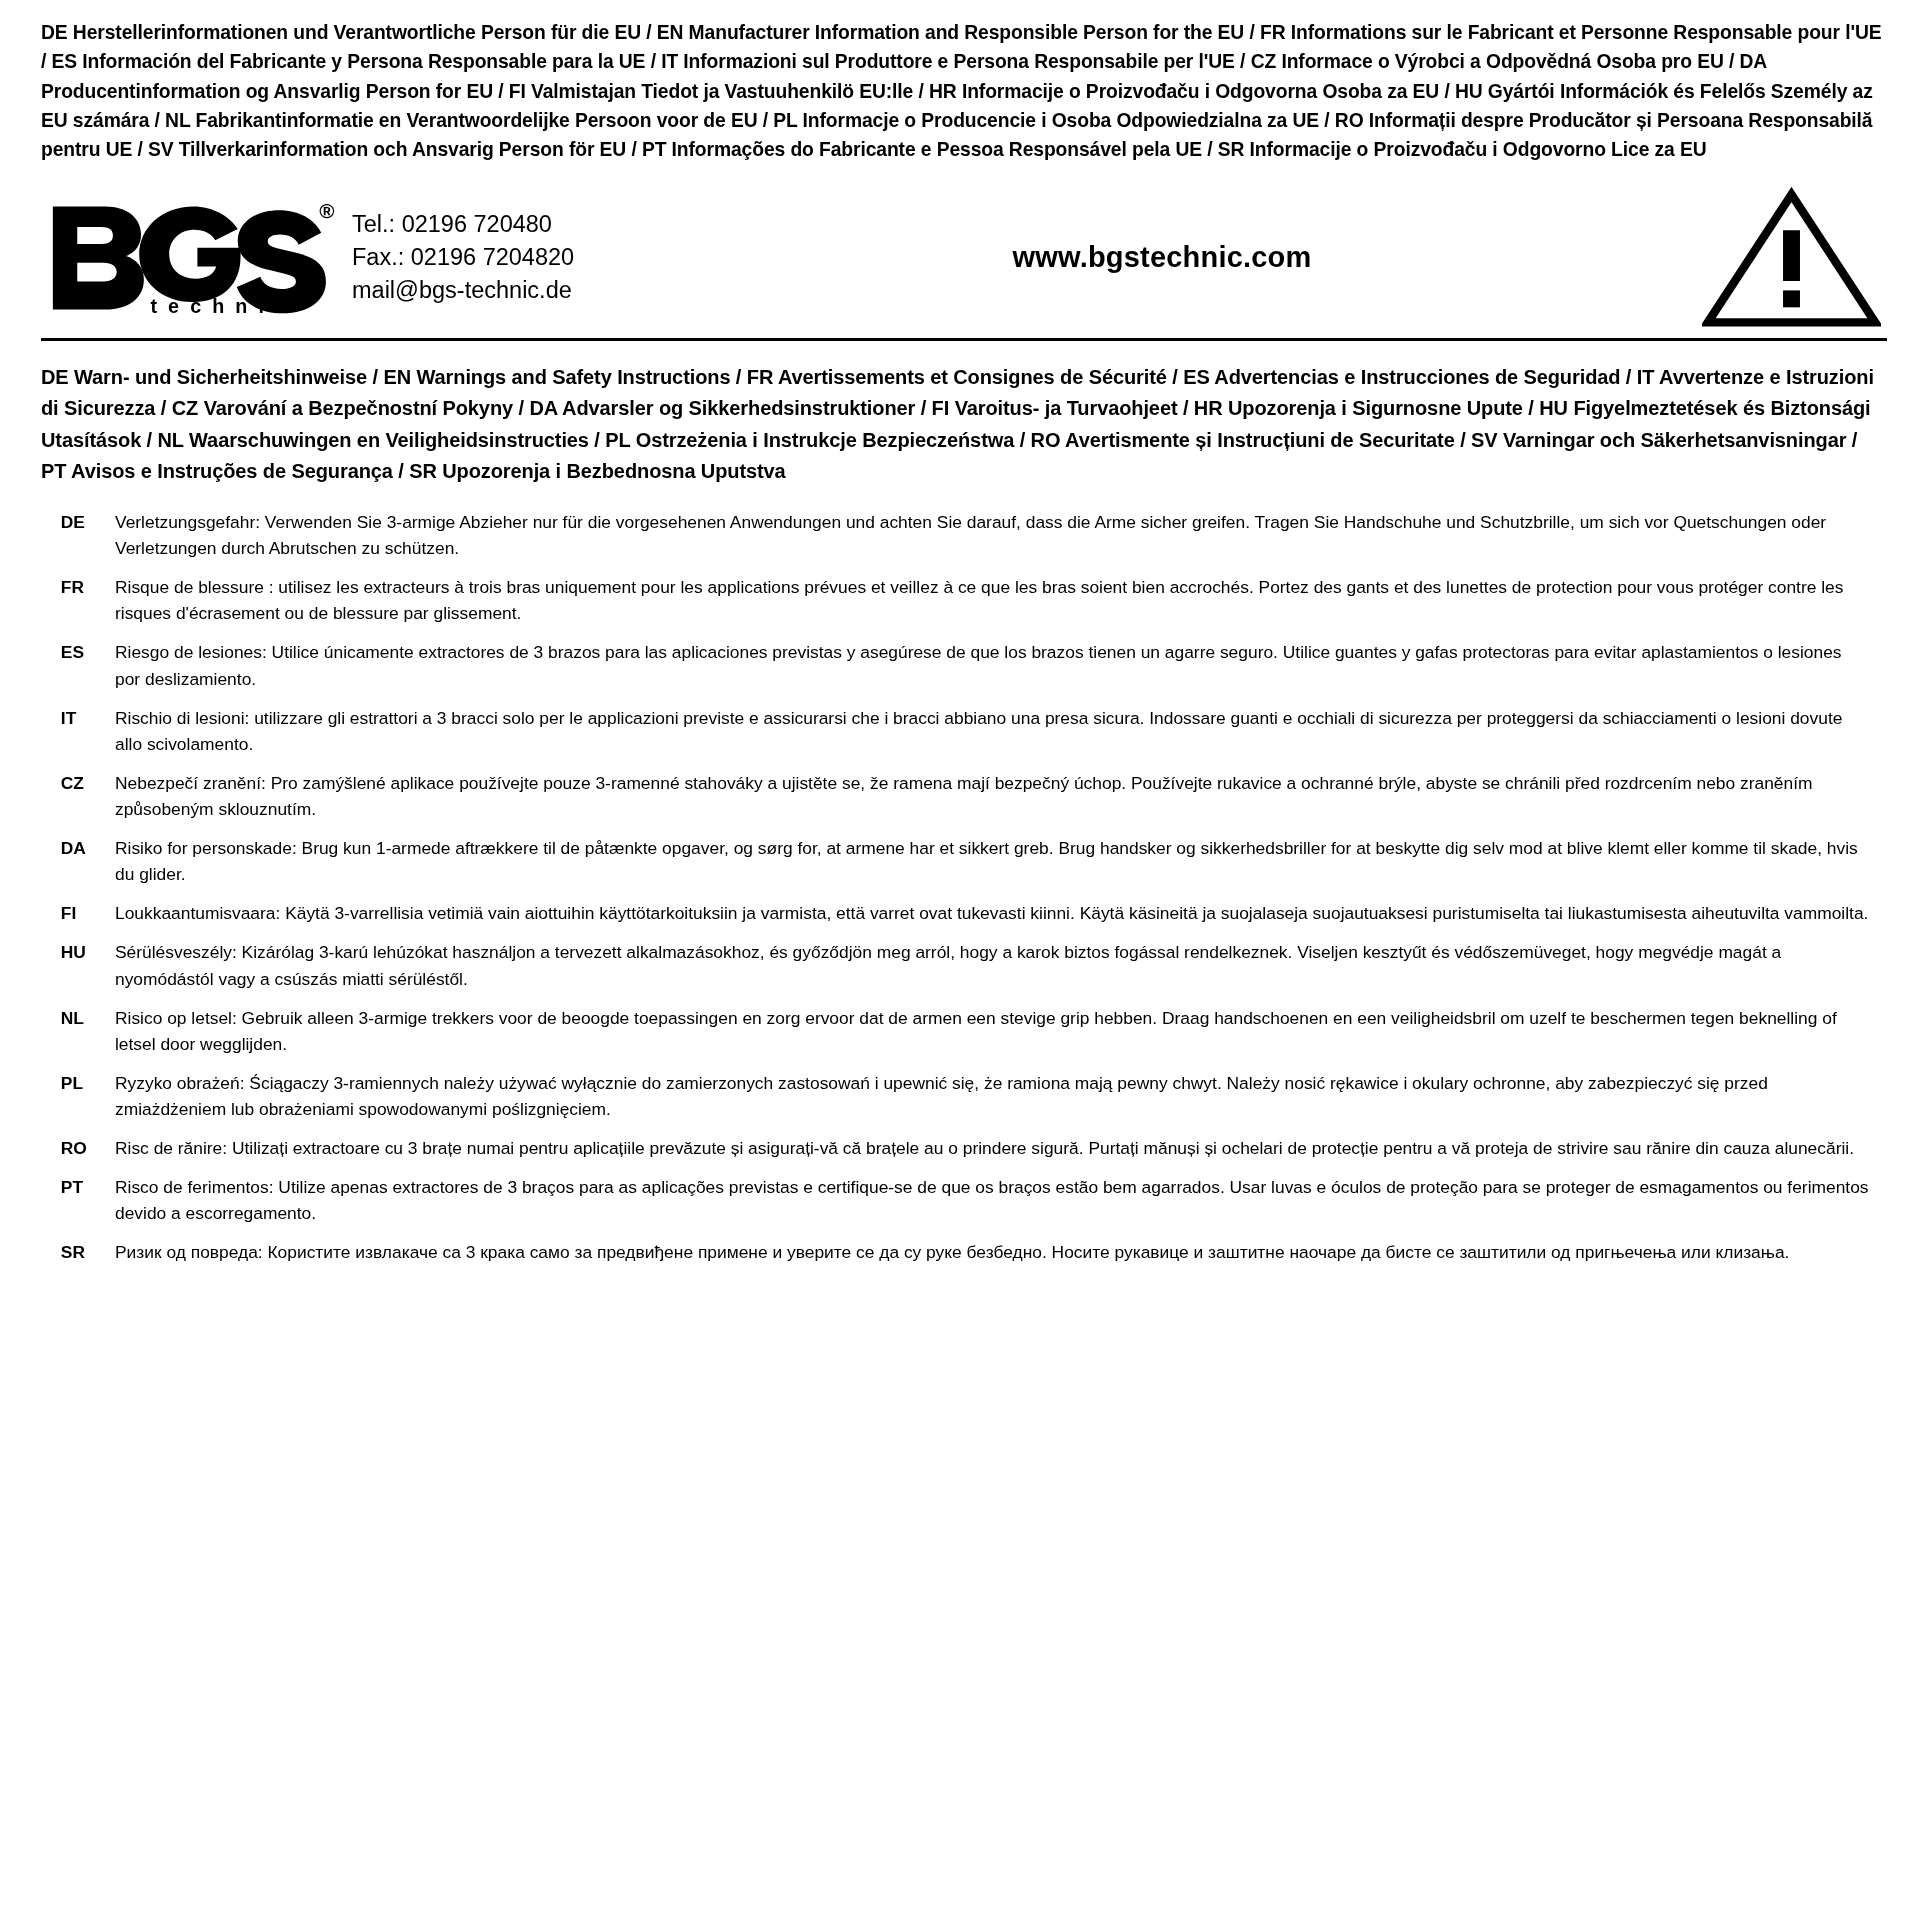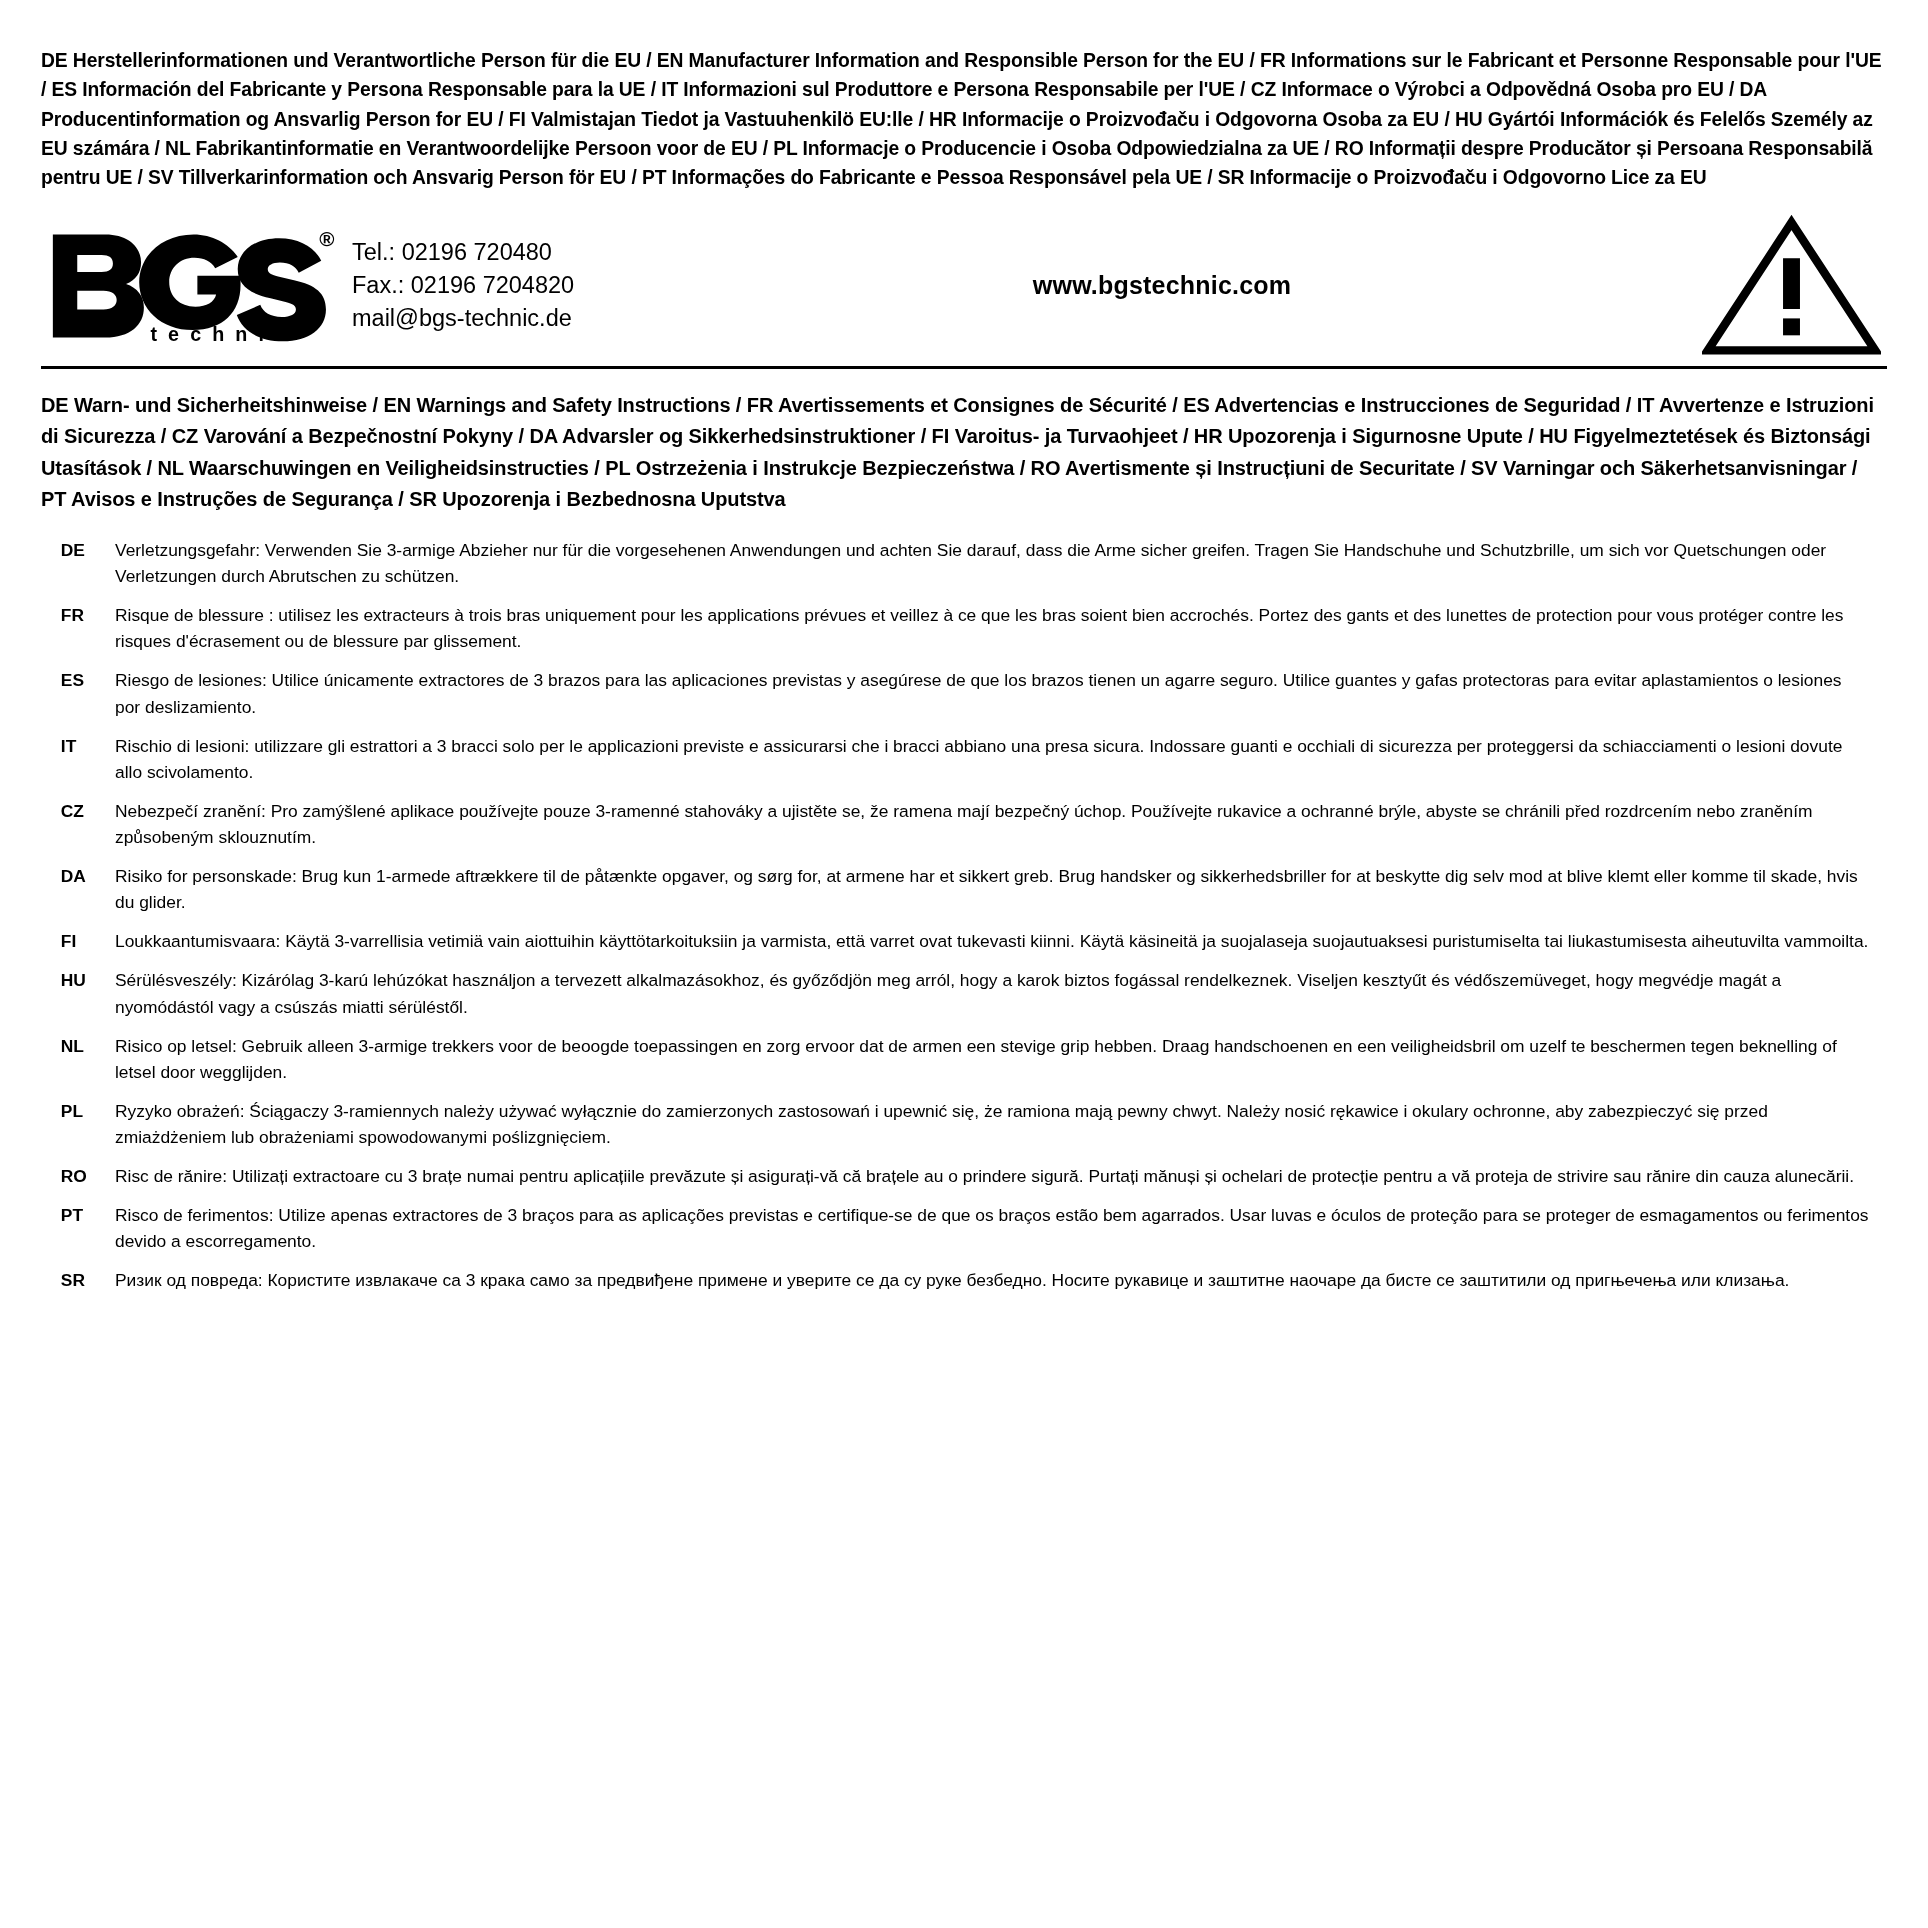--- a/index.html
+++ b/index.html
@@ -7,21 +7,21 @@
   body {
     width: 1928px;
     min-height: 1928px;
     background: #ffffff;
     font-family: "Liberation Sans", sans-serif;
     color: #000000;
   }
   .page {
     width: 1928px;
     min-height: 1928px;
-    padding: 46px 41px 0 41px;
+    padding: 18px 41px 0 41px;
     position: relative;
   }
 
   
   .top-heading {
     font-size: 19.3px;
     font-weight: bold;
     line-height: 1.52;
     letter-spacing: -0.1px;
     margin: 0 0 17px 0;
@@ -52,21 +52,21 @@
   }
   .contact-block {
     font-size: 23.5px;
     line-height: 1.42;
     white-space: pre-line;
     flex: 0 0 311px;
   }
   .web-block {
     flex: 1 1 auto;
     text-align: center;
-    font-size: 25px;
+    font-size: 29px;
     font-weight: bold;
     letter-spacing: 0.2px;
     padding-right: 28px;
   }
   .warn-block {
     flex: 0 0 198px;
     display: flex;
     justify-content: flex-end;
     align-items: center;
     padding-right: 5.6px;

